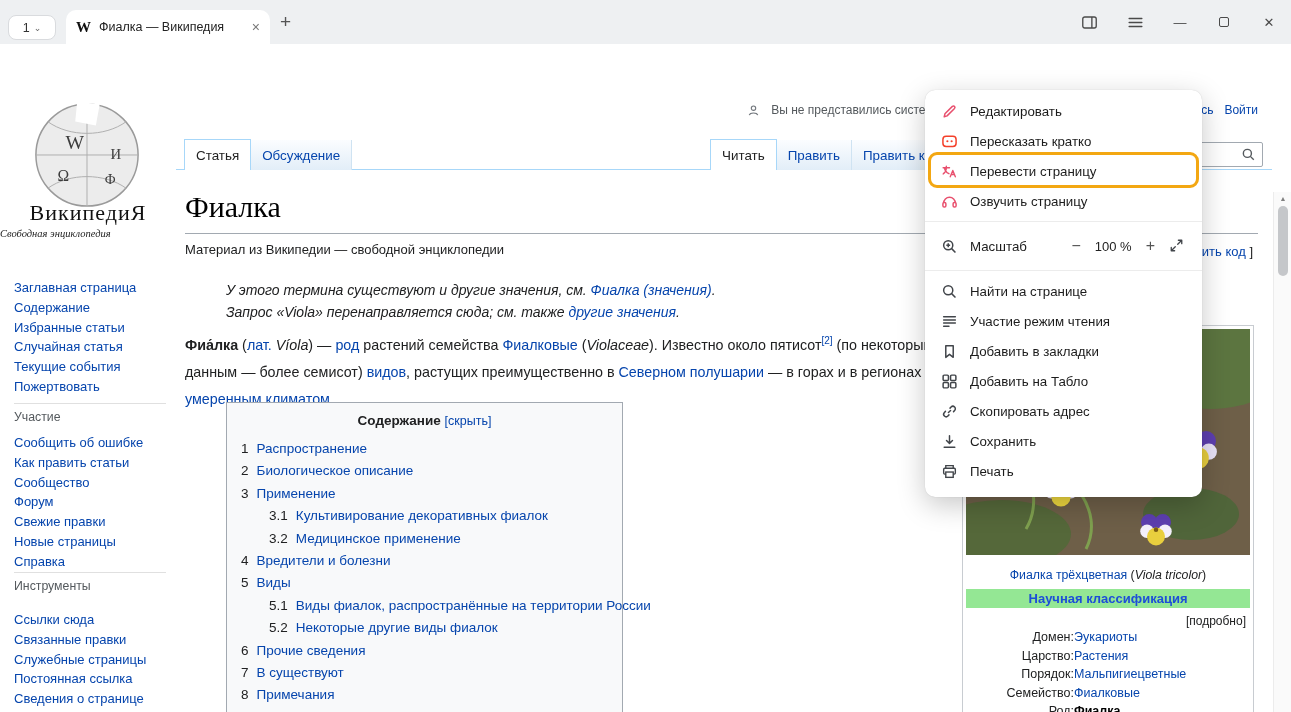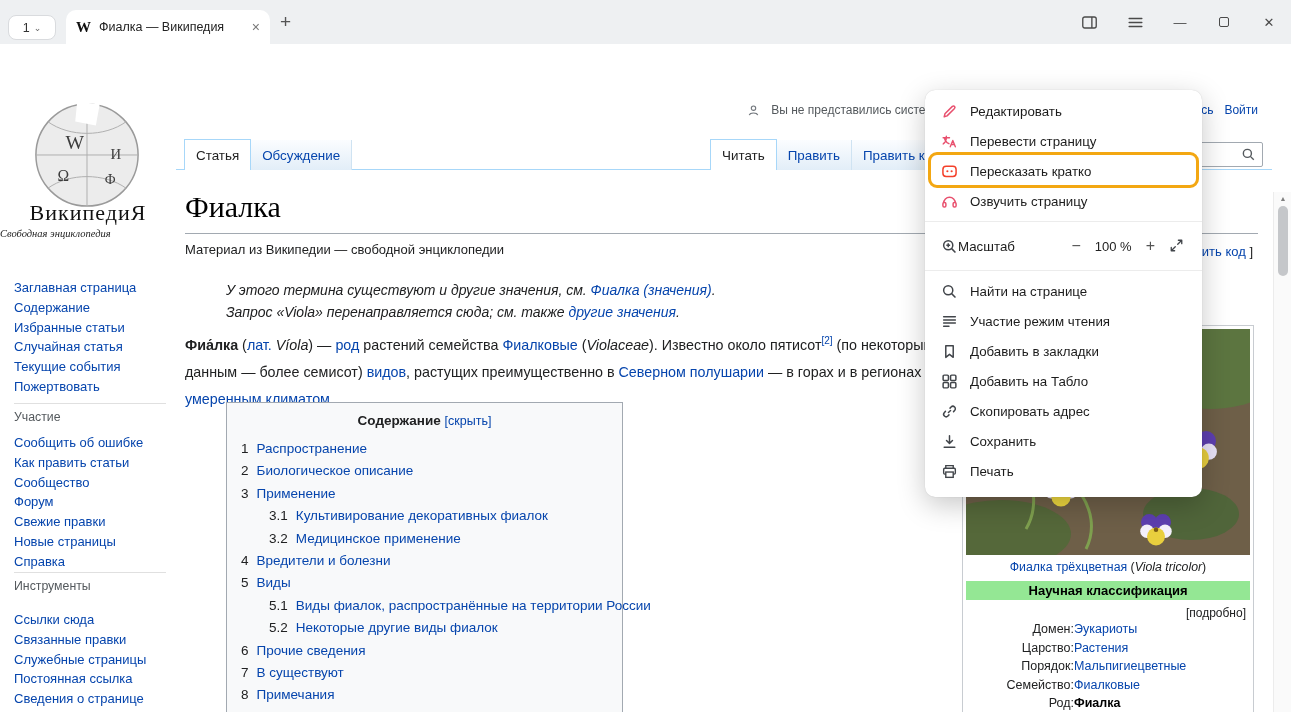--- a/index.html
+++ b/index.html
@@ -73,40 +73,40 @@
   border:1px solid #a2a9b1;padding-top:10px}
 .toc-h{text-align:center;font-size:13.5px}
 .toc-h b{color:#202122}
 .toc-list{margin-top:10px;padding-left:14px}
 .toc-row{line-height:22.4px;font-size:13.5px;white-space:nowrap}
 .toc-row.l2{padding-left:28px}
 .toc-num{color:#202122;margin-right:8px}
 
 .infobox{position:absolute;left:962px;top:229px;width:292px;height:500px;background:#fff;
   border:1px solid #c8ccd1;padding:3px;font-size:12.5px}
-.ib-caption{text-align:center;font-size:12.3px;margin-top:5px;color:#202122}
+.ib-caption{text-align:center;font-size:12.3px;margin-top:13px;color:#202122}
 .ib-green{margin-top:7px;background:#94E794;text-align:center;font-weight:bold;font-size:13px;
-  line-height:19px;color:#000000}
+  line-height:19px;color:#1d4ed8}
 .ib-details{text-align:right;font-size:12px;color:#202122;margin-top:6px;padding-right:4px}
 .ib-row{display:flex;line-height:18.6px}
 .ib-label{width:108px;text-align:right;color:#202122}
 .ib-val{color:#0645AD;text-decoration:none}
 .ib-row.last .ib-val{color:#000;font-weight:bold}
 
 
 .scrollv{position:absolute;right:0;top:96px;width:18px;height:616px;background:#fafafa;border-left:1px solid #ececec}
 .scroll-arrow{position:absolute;left:0;width:18px;text-align:center;font-size:7px;color:#808080;cursor:pointer}
 .scroll-thumb{position:absolute;left:4px;top:14px;width:10px;height:70px;background:#c5c7ca;border-radius:5px;cursor:grab}
 
 
 .menu{position:absolute;left:925px;top:90px;width:277px;height:407px;background:#fff;border-radius:10px;
   box-shadow:0 8px 28px rgba(0,0,0,.22),0 0 1px rgba(0,0,0,.2);padding-top:6px;z-index:100}
 .m-item{height:30px;display:flex;align-items:center;gap:12px;padding:0 16px;font-size:13.3px;color:#1c1c1c;cursor:pointer}
 .m-div{height:1px;background:#ececec;margin:5px 0}
-.m-zoom{height:38px;display:flex;align-items:center;gap:0;padding:0 16px;font-size:13.3px;color:#1c1c1c}
+.m-zoom{height:38px;display:flex;align-items:center;gap:12px;padding:0 16px;font-size:13.3px;color:#1c1c1c}
 .m-zctl{margin-left:auto;display:flex;align-items:center;gap:14px}
 .zbtn{font-size:16px;color:#555;cursor:pointer}
 .zval{font-size:13px;color:#222}
 .mi{width:17px;height:17px;flex:0 0 17px}
 .pink{color:#E8506E}
 .red{color:#F4402A}
 .gray{color:#41454a}
 .m-hl{position:absolute;left:3px;right:3px;top:62px;height:36px;border:3px solid #F3A712;border-radius:9px;pointer-events:none}
 </style>
 </head>
@@ -405,37 +405,37 @@
   <div class="menu">
     <div class="m-item">
       <span class="mi pink">
           <svg width="17" height="17" viewBox="0 0 16 16" fill="none" stroke="currentColor" stroke-width="1.4" stroke-linejoin="round">
             <path d="M3 13l.7-2.8 7-7a1.3 1.3 0 0 1 2 1.9l-7 7L3 13z"></path>
           </svg>
         </span>
       <span>Редактировать</span>
     </div>
     <div class="m-item">
-      <span class="mi pink">
-          <svg width="17" height="17" viewBox="0 0 16 16" fill="none" stroke="currentColor" stroke-width="1.3" stroke-linecap="round" stroke-linejoin="round">
-            <path d="M2 4.5h6M5 3v1.5c0 2.8-1.3 4.6-3 5.8M3.2 4.5c.4 2.4 1.9 4.3 4.3 5.6"></path>
-            <path d="M8.7 13l2.4-6 2.4 6M9.6 10.8h3"></path>
-          </svg>
-        </span>
-      <span>Перевести страницу</span>
-    </div>
-    <div class="m-item">
       <span class="mi red">
           <svg width="17" height="17" viewBox="0 0 16 16" fill="none" stroke="currentColor" stroke-width="1.4">
             <rect x="1.8" y="3" width="12.4" height="9.6" rx="3"></rect>
             <circle cx="6" cy="7.8" r="1" fill="currentColor" stroke="none"></circle>
             <circle cx="10" cy="7.8" r="1" fill="currentColor" stroke="none"></circle>
           </svg>
         </span>
       <span>Пересказать кратко</span>
+    </div>
+    <div class="m-item">
+      <span class="mi pink">
+          <svg width="17" height="17" viewBox="0 0 16 16" fill="none" stroke="currentColor" stroke-width="1.3" stroke-linecap="round" stroke-linejoin="round">
+            <path d="M2 4.5h6M5 3v1.5c0 2.8-1.3 4.6-3 5.8M3.2 4.5c.4 2.4 1.9 4.3 4.3 5.6"></path>
+            <path d="M8.7 13l2.4-6 2.4 6M9.6 10.8h3"></path>
+          </svg>
+        </span>
+      <span>Перевести страницу</span>
     </div>
     <div class="m-item">
       <span class="mi pink">
           <svg width="17" height="17" viewBox="0 0 16 16" fill="none" stroke="currentColor" stroke-width="1.4">
             <path d="M2.5 9.5a5.5 5.5 0 0 1 11 0"></path>
             <rect x="1.8" y="9" width="2.8" height="4.2" rx="1.2"></rect>
             <rect x="11.4" y="9" width="2.8" height="4.2" rx="1.2"></rect>
           </svg>
         </span>
       <span>Озвучить страницу</span>

